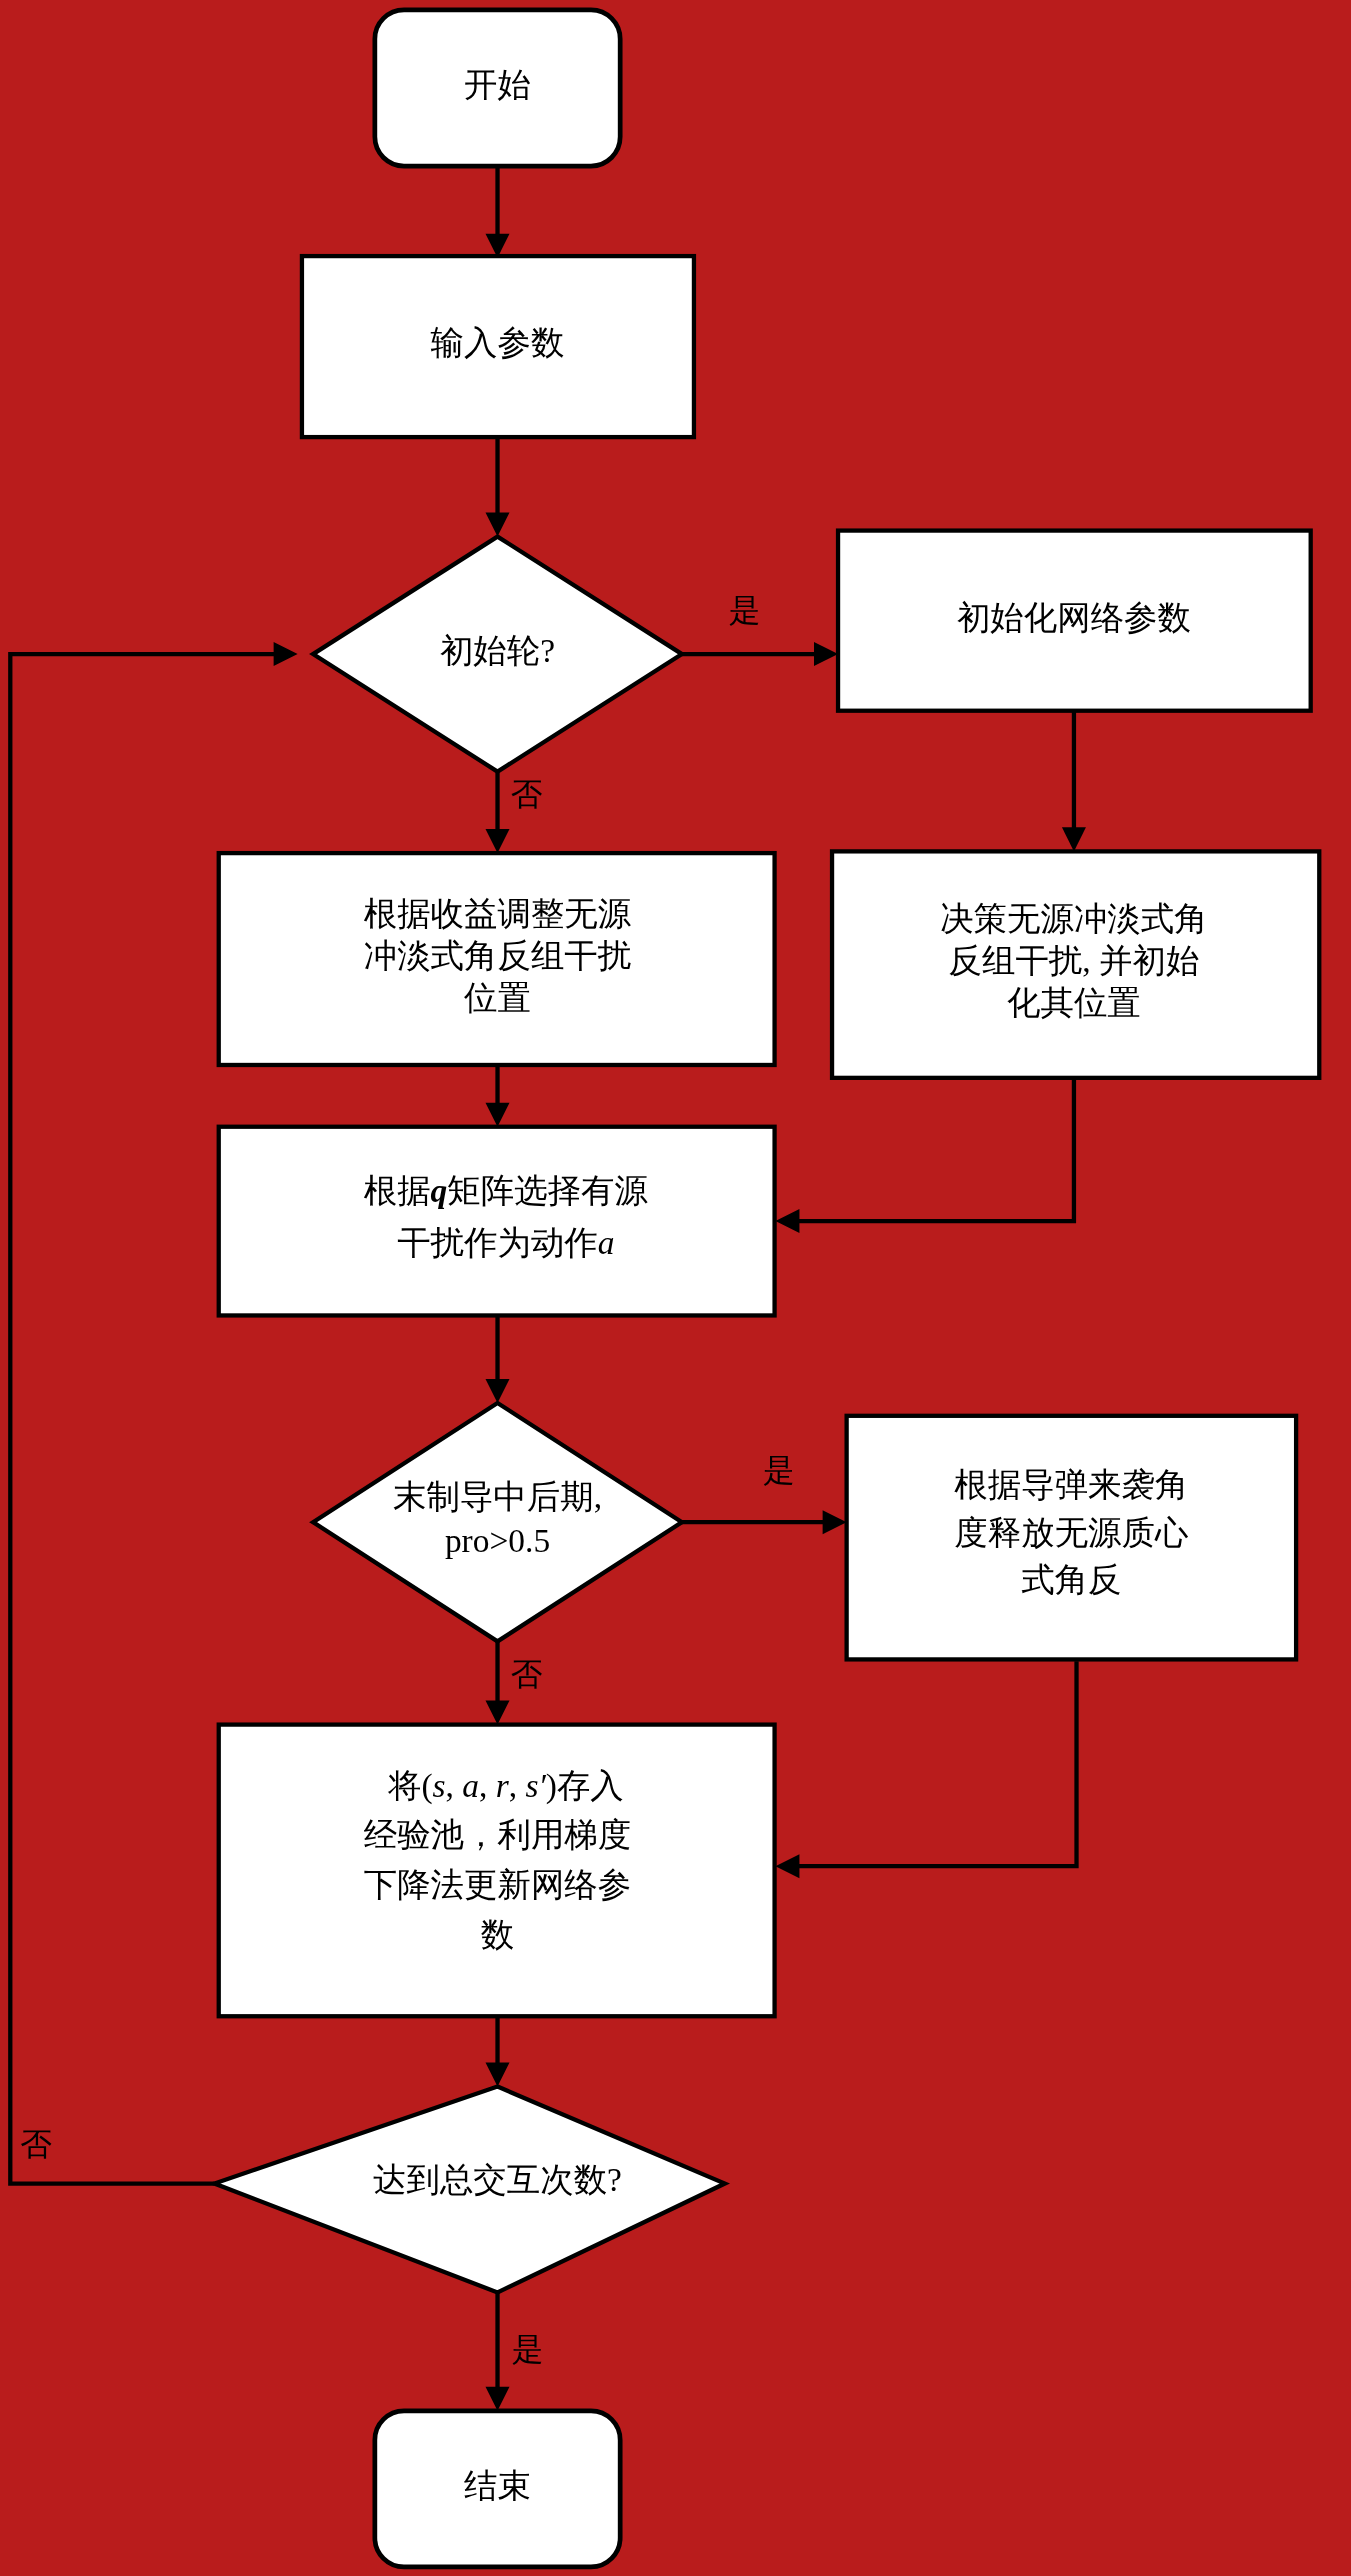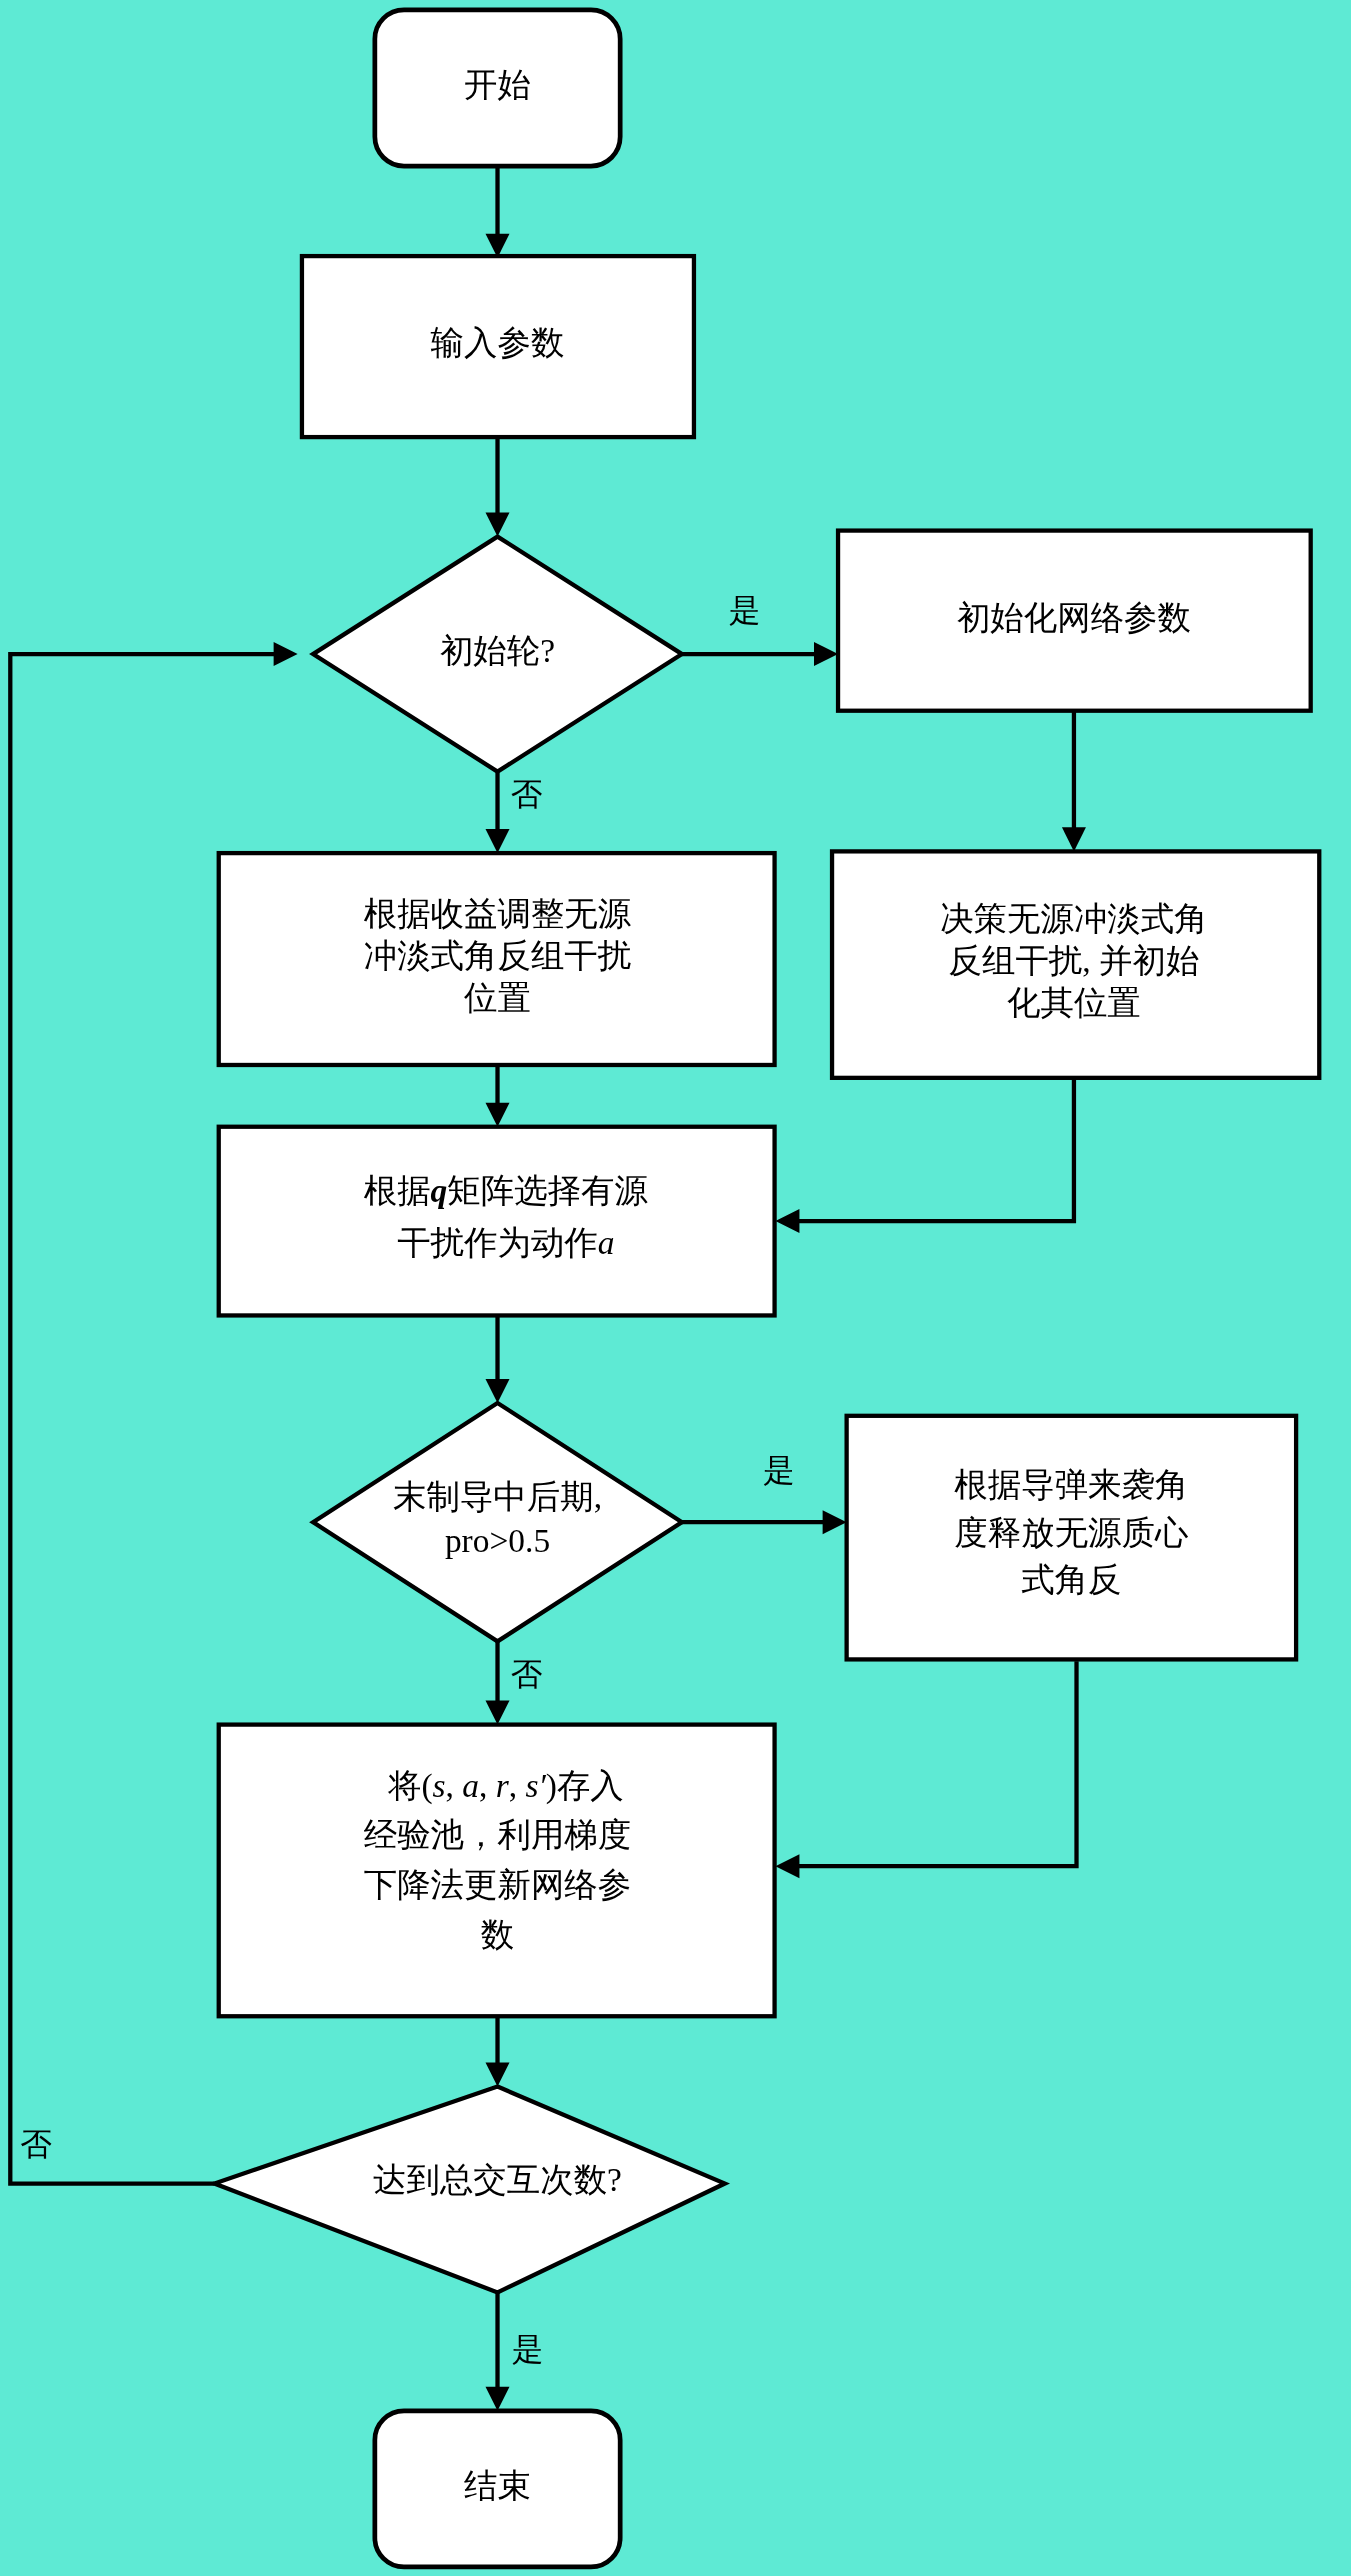--- a/index.html
+++ b/index.html
@@ -7,21 +7,21 @@
     padding: 0;
     background: #ffffff;
   }
   body {
     font-family: "Liberation Serif", "DejaVu Serif", serif;
   }
   #flowchart-root {
     position: relative;
     width: 1351px;
     height: 2576px;
-    background: #5eead4;
+    background: #b91c1c;
     overflow: hidden;
   }
   svg.fc {
     position: absolute;
     left: 0;
     top: 0;
     width: 1351px;
     height: 2576px;
   }
   .node-shape {

